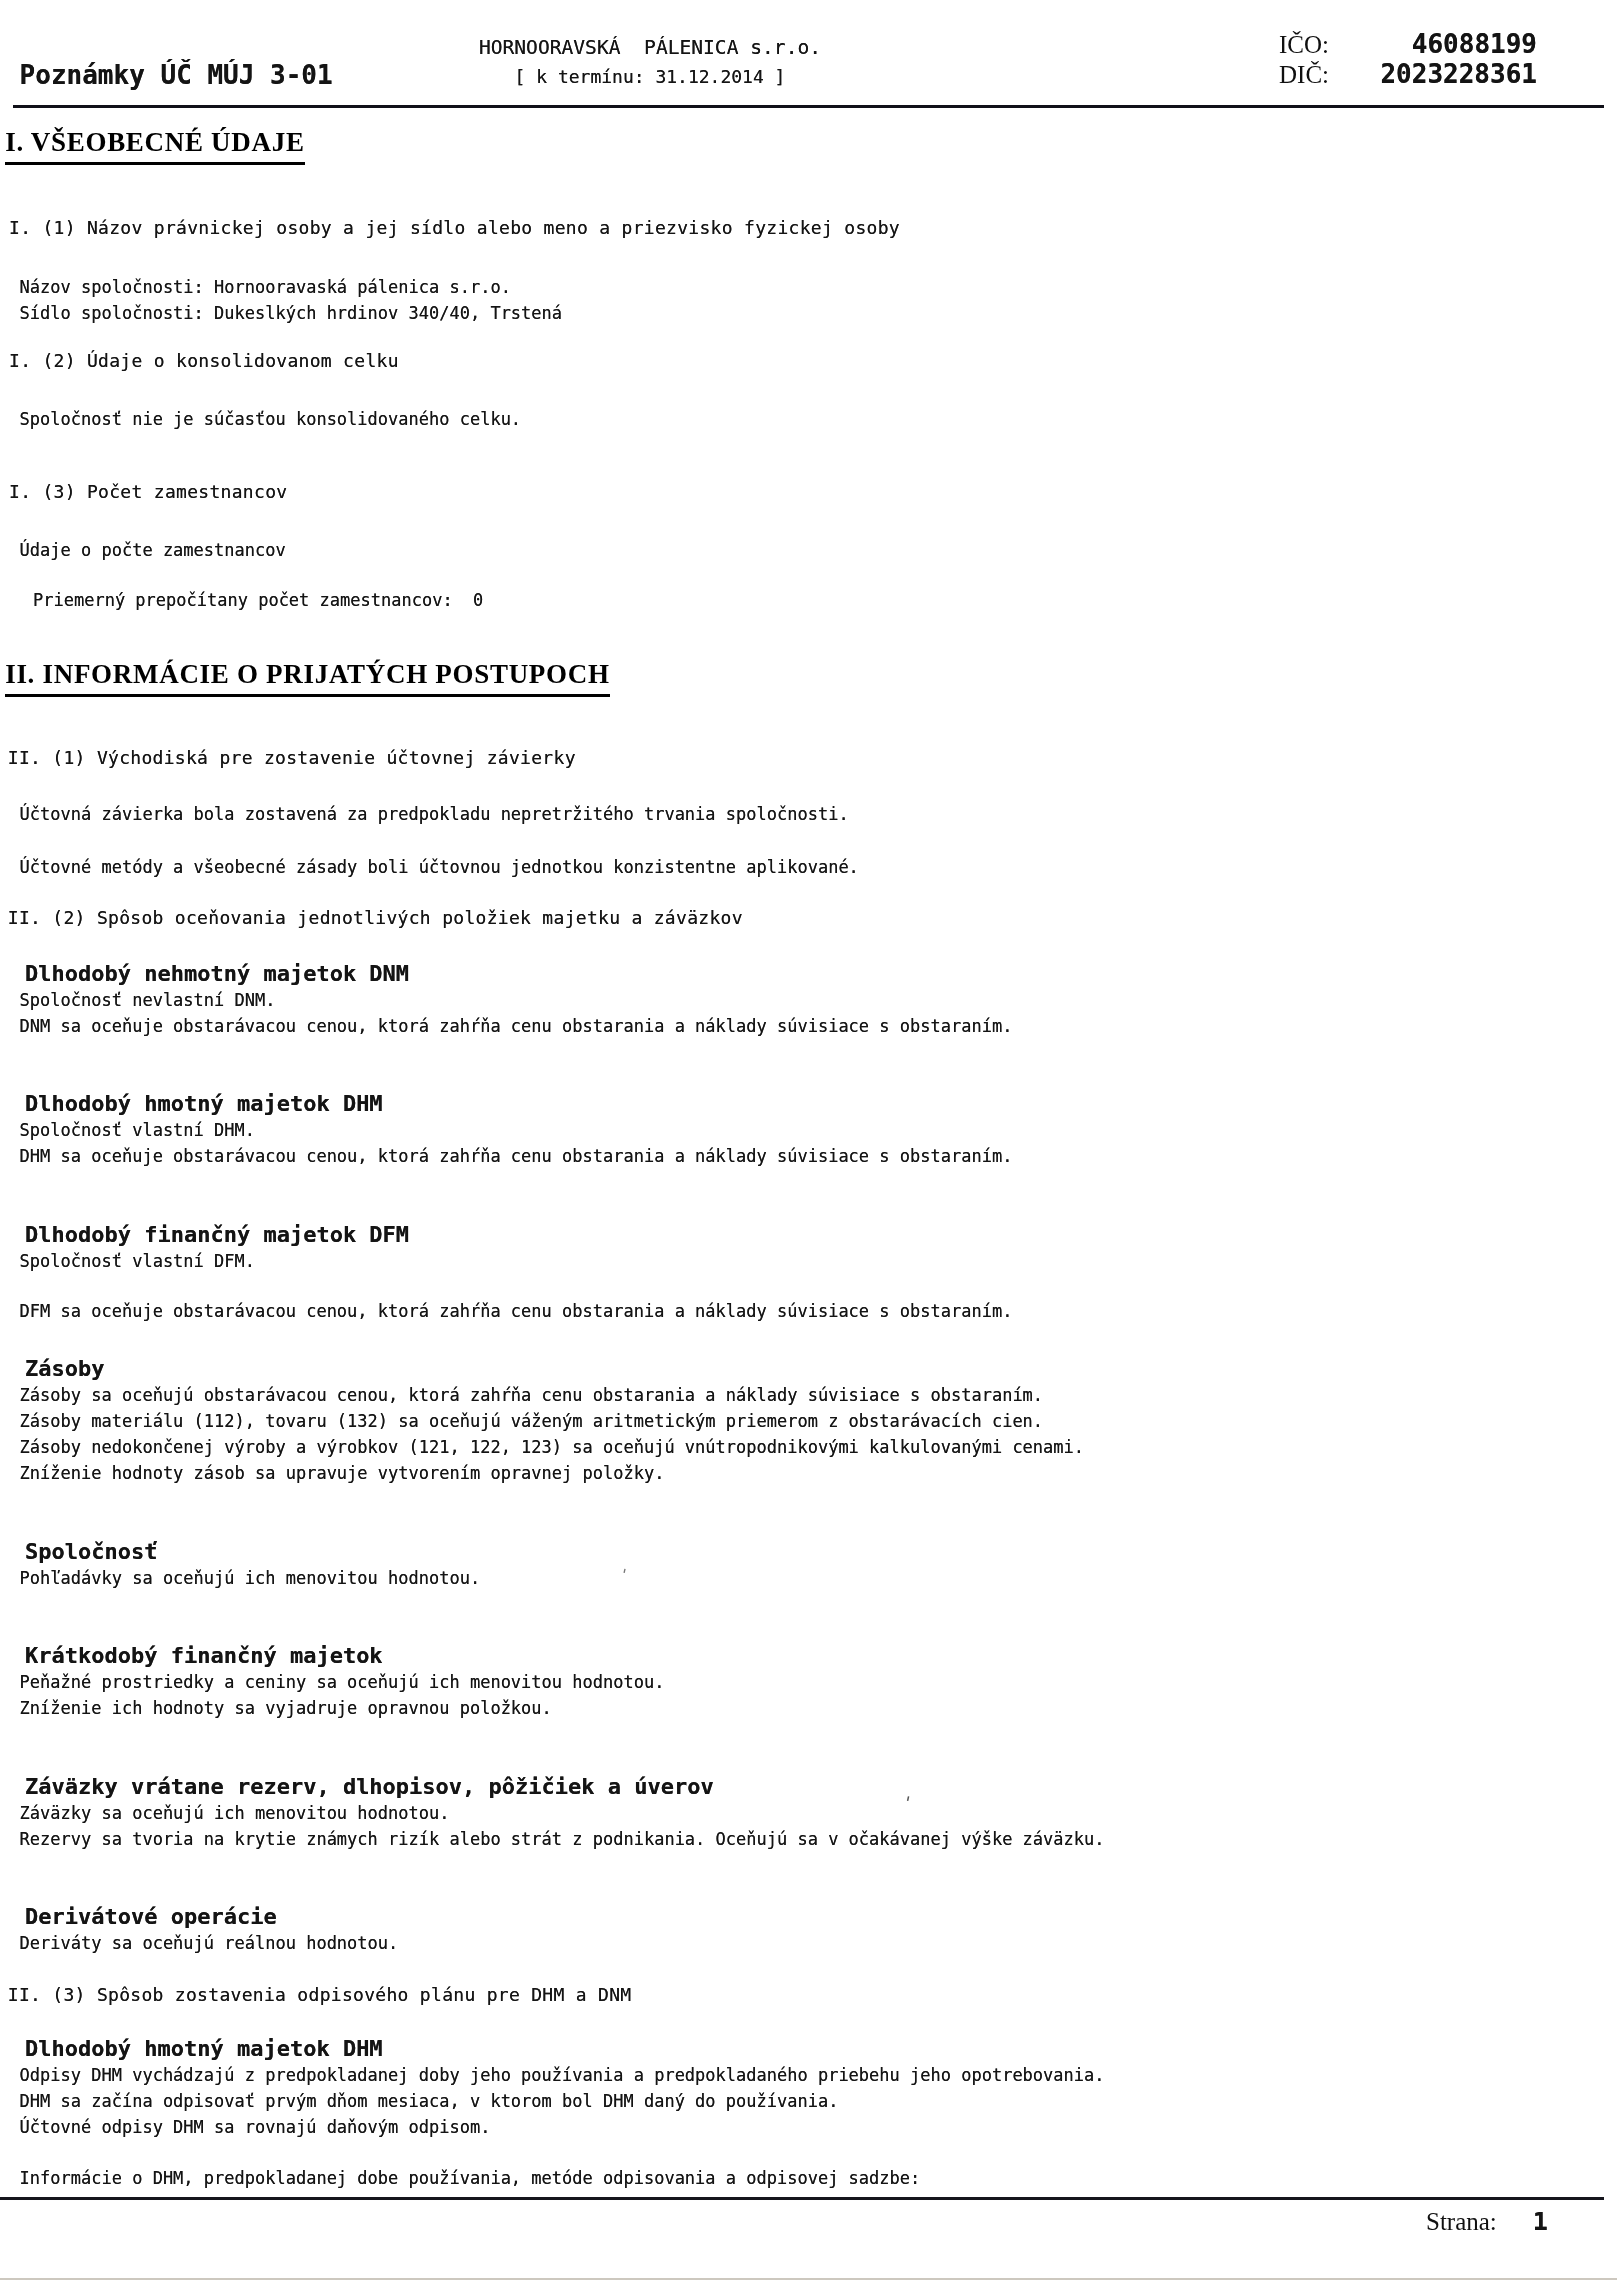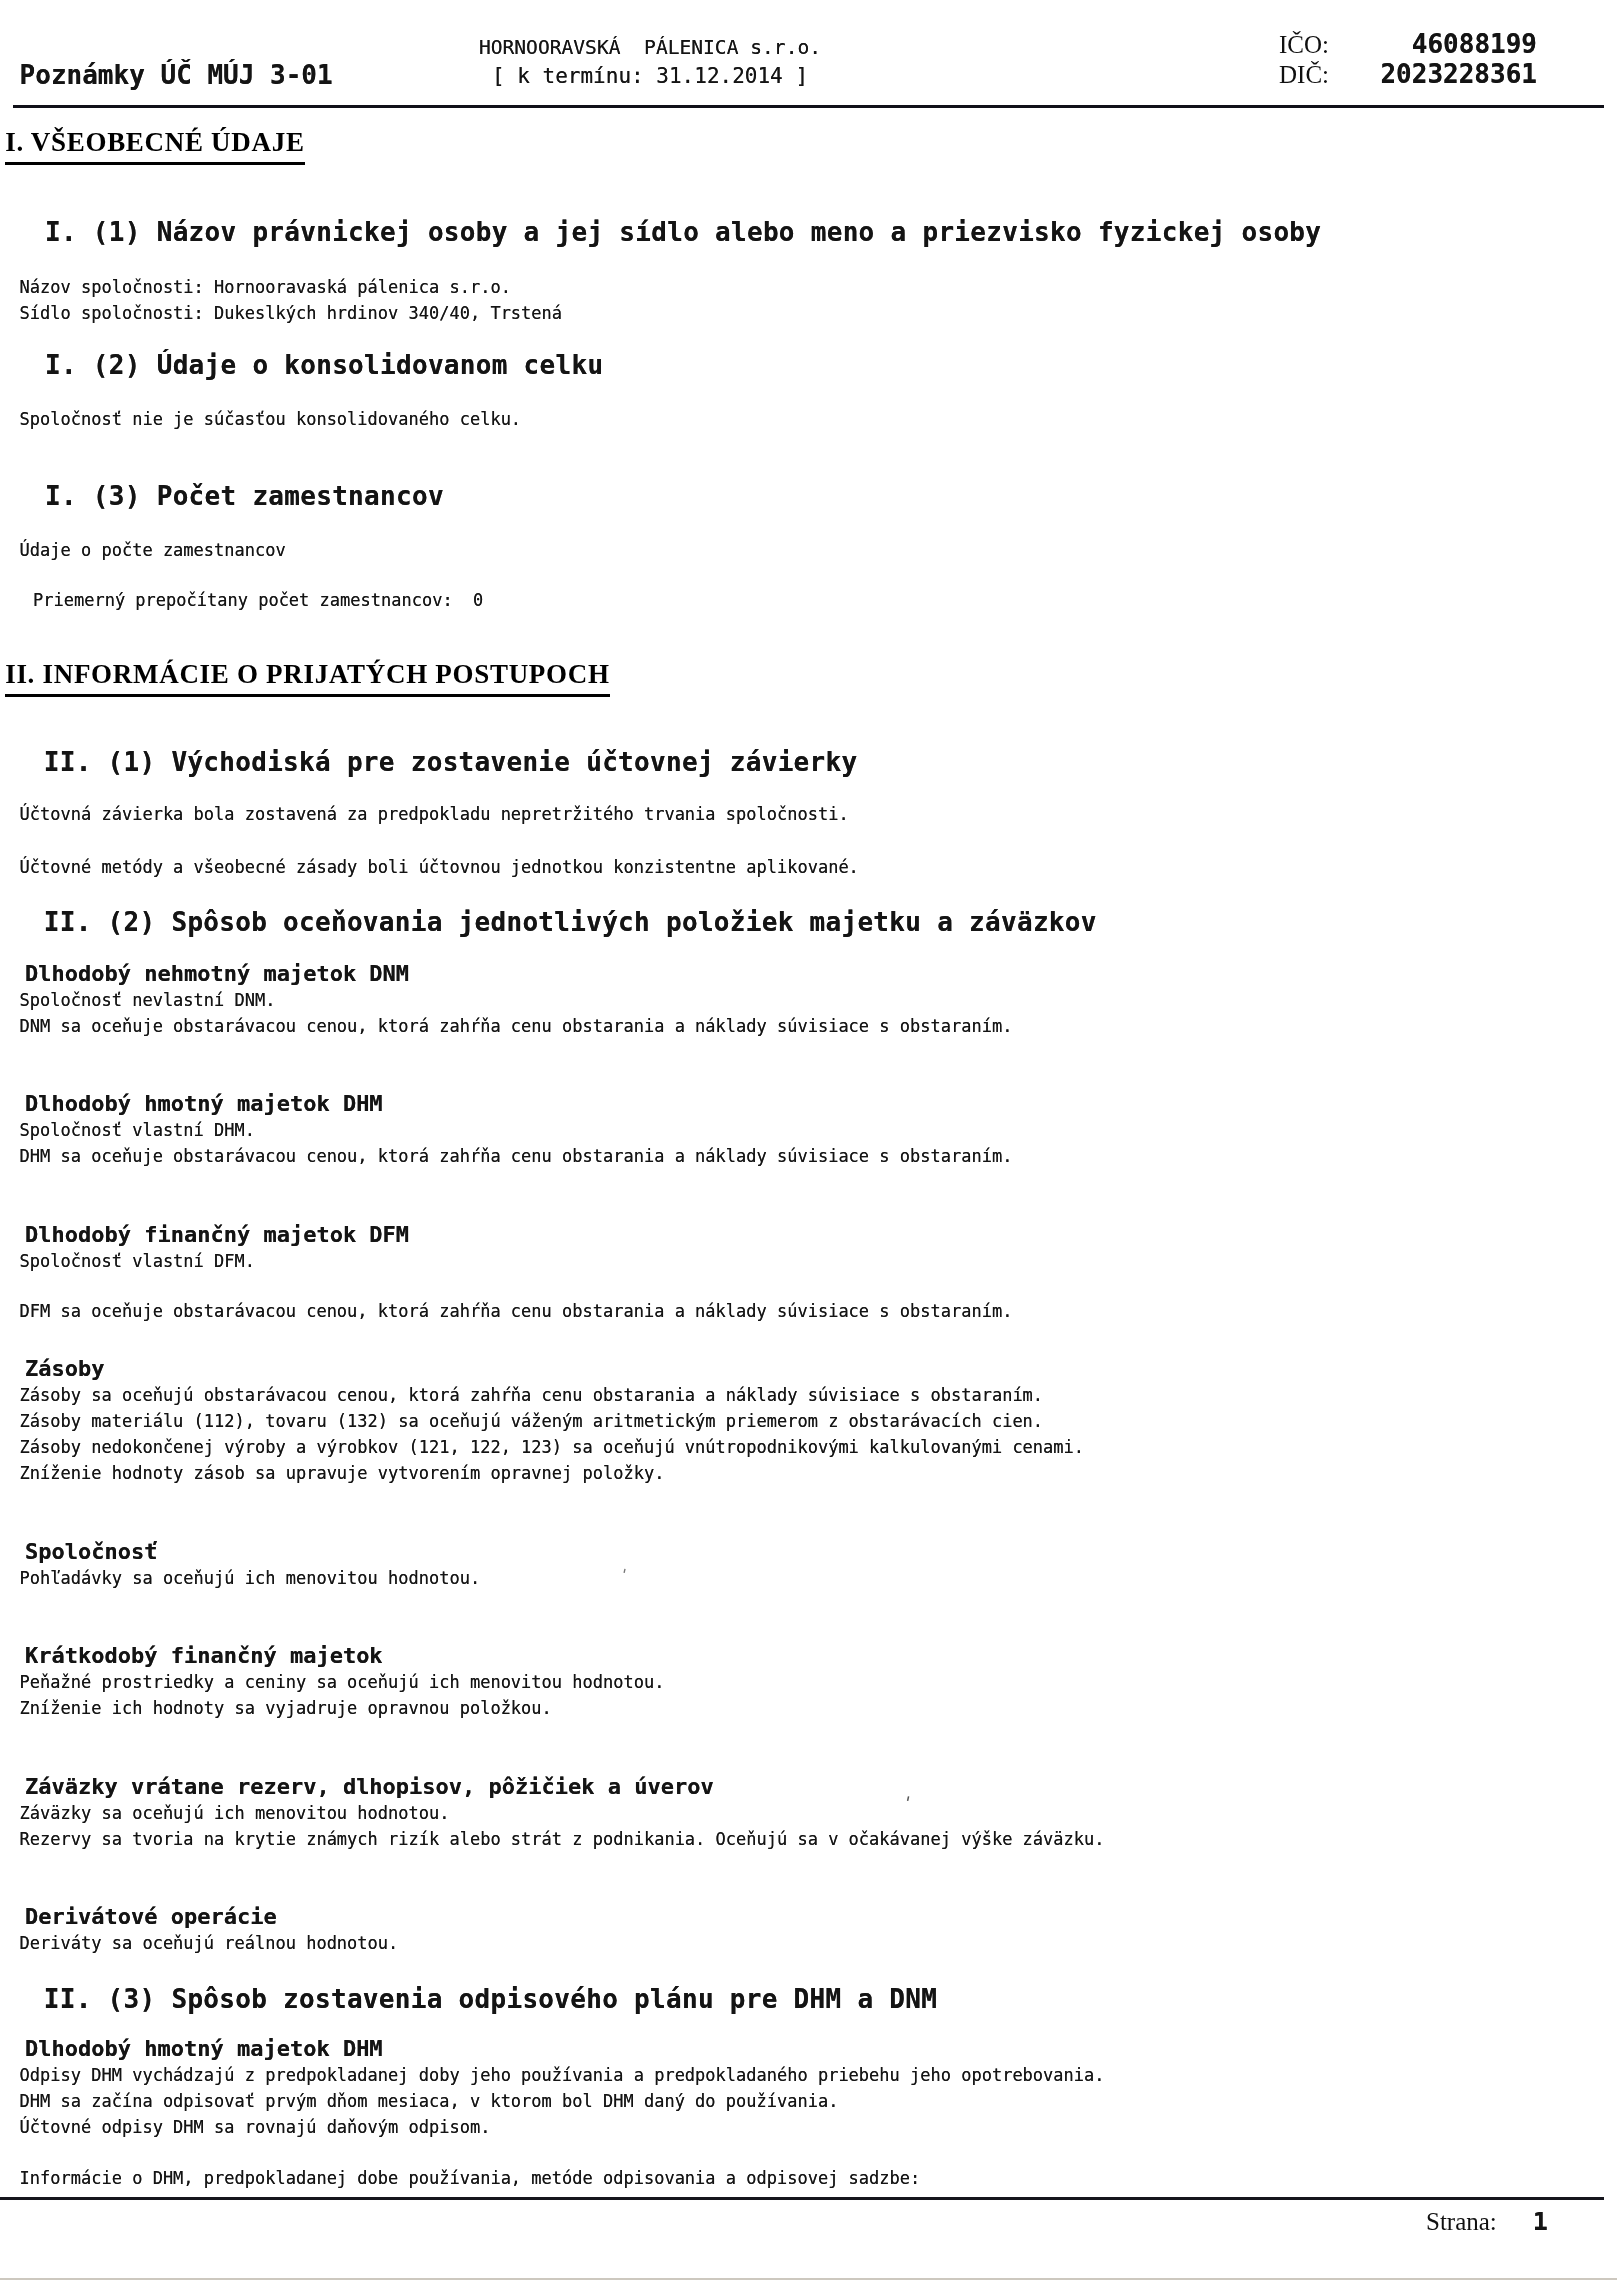--- a/index.html
+++ b/index.html
@@ -11,21 +11,21 @@
     font-family:"DejaVu Sans Mono",monospace;
   }
   .abs{position:absolute;}
   .mono{
     font-family:"DejaVu Sans Mono",monospace;
     color:#141414;
     white-space:pre;
     text-shadow:0 0 0.3px rgba(10,10,10,.75);
   }
   .t33{font-size:17px;line-height:26px;}
-  .h2{font-size:26px;font-weight:bold;letter-spacing:0.3px;margin-left:36px;}
+  .h2{font-size:18px;font-weight:normal;letter-spacing:0.3px;}
   .h3{font-size:22px;font-weight:bold;}
   .serif-h{
     font-family:"Liberation Serif","DejaVu Serif",serif;
     font-weight:bold;color:#000;
     font-size:27px;letter-spacing:0.7px;white-space:pre;
     border-bottom:3.3px solid #000;padding-bottom:3.9px;line-height:1.1;
   }
   .hdr-rule{height:3.3px;background:#101018;}
   .ftr-rule{height:2.6px;background:#15151d;}
   .scan-line{height:2px;background:#cdc8bf;}
@@ -46,21 +46,21 @@
 </style>
 </head>
 <body>
 
 <div id="page">
 
   <div class="abs mono" style="left:19.6px;top:60px;font-size:26px;font-weight:bold;">Poznámky ÚČ MÚJ 3-01</div>
 
   <div class="abs company" style="left:392px;top:33px;width:516px;text-align:center;">
     <div class="mono" style="font-size:19.6px;line-height:29px;">HORNOORAVSKÁ  PÁLENICA s.r.o.</div>
-    <div class="mono" style="font-size:21px;line-height:29px;">[ k termínu: 31.12.2014 ]</div>
+    <div class="mono" style="font-size:18px;line-height:29px;">[ k termínu: 31.12.2014 ]</div>
   </div>
 
   <div class="abs" style="left:1279px;top:29px;width:258px;">
     <div class="ico-row" style="height:30px;">
       <span class="ico-label">IČO:</span>
       <span class="mono ico-val">46088199</span>
     </div>
     <div class="ico-row" style="height:30px;">
       <span class="ico-label">DIČ:</span>
       <span class="mono ico-val">2023228361</span>

